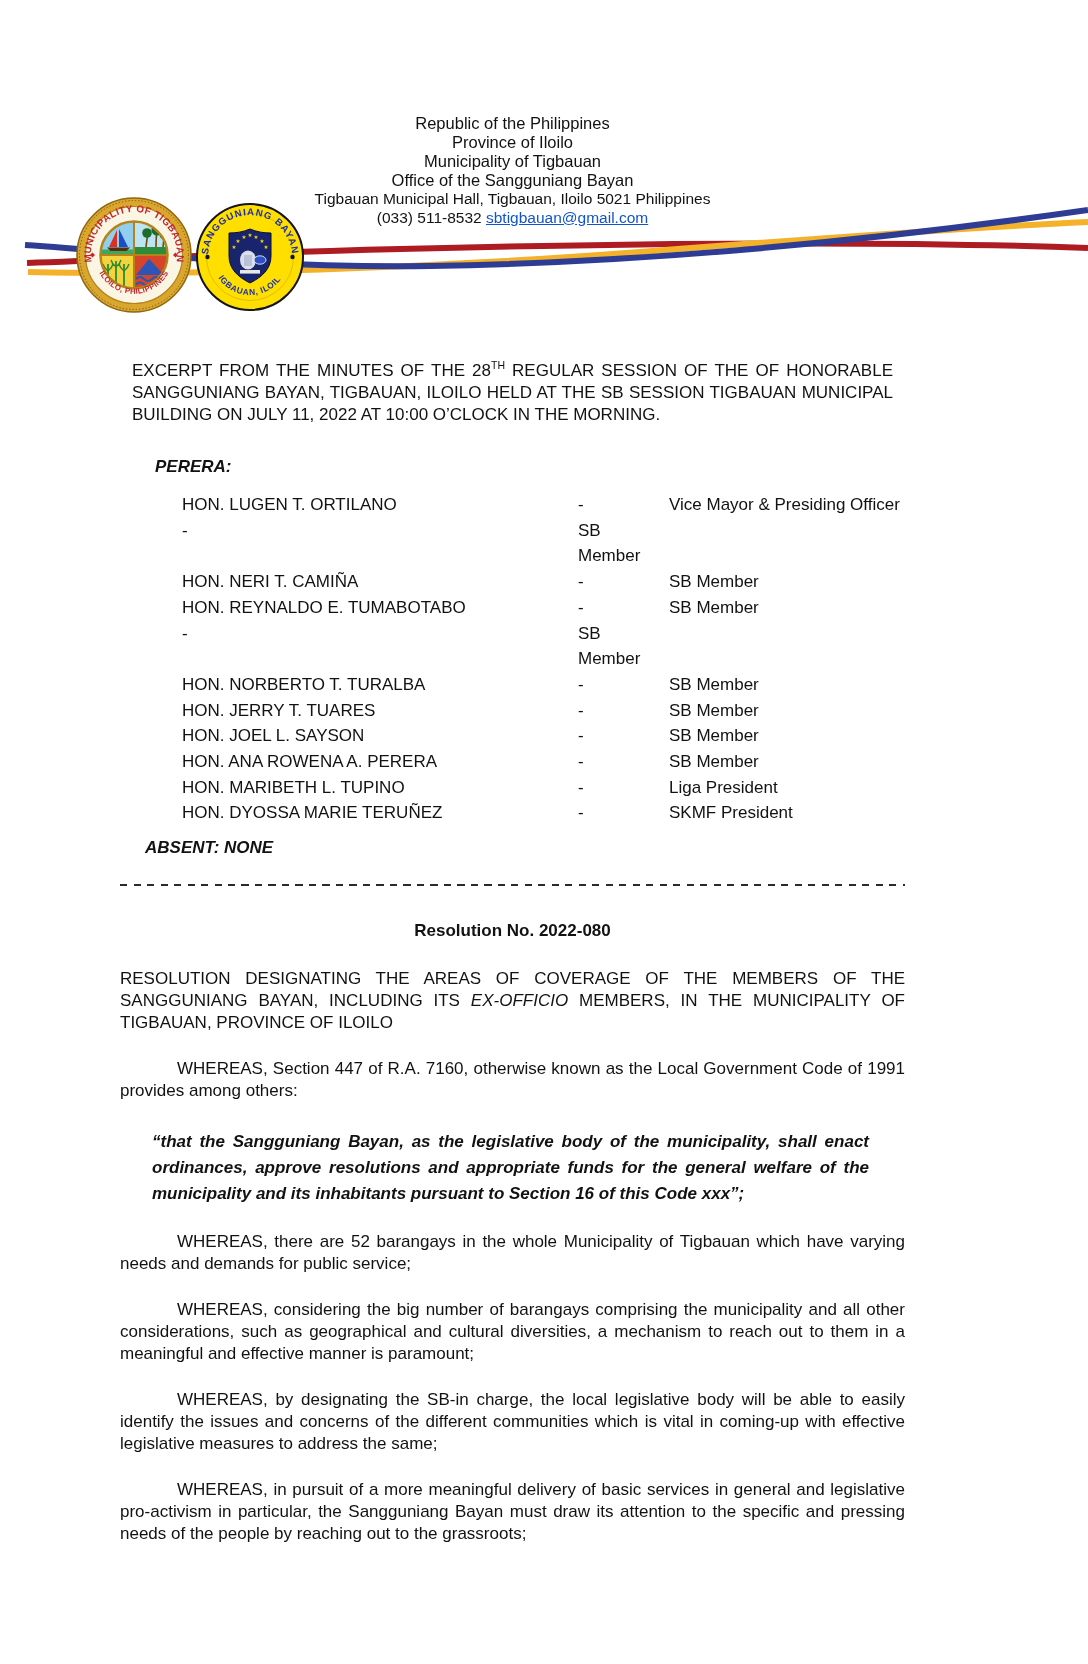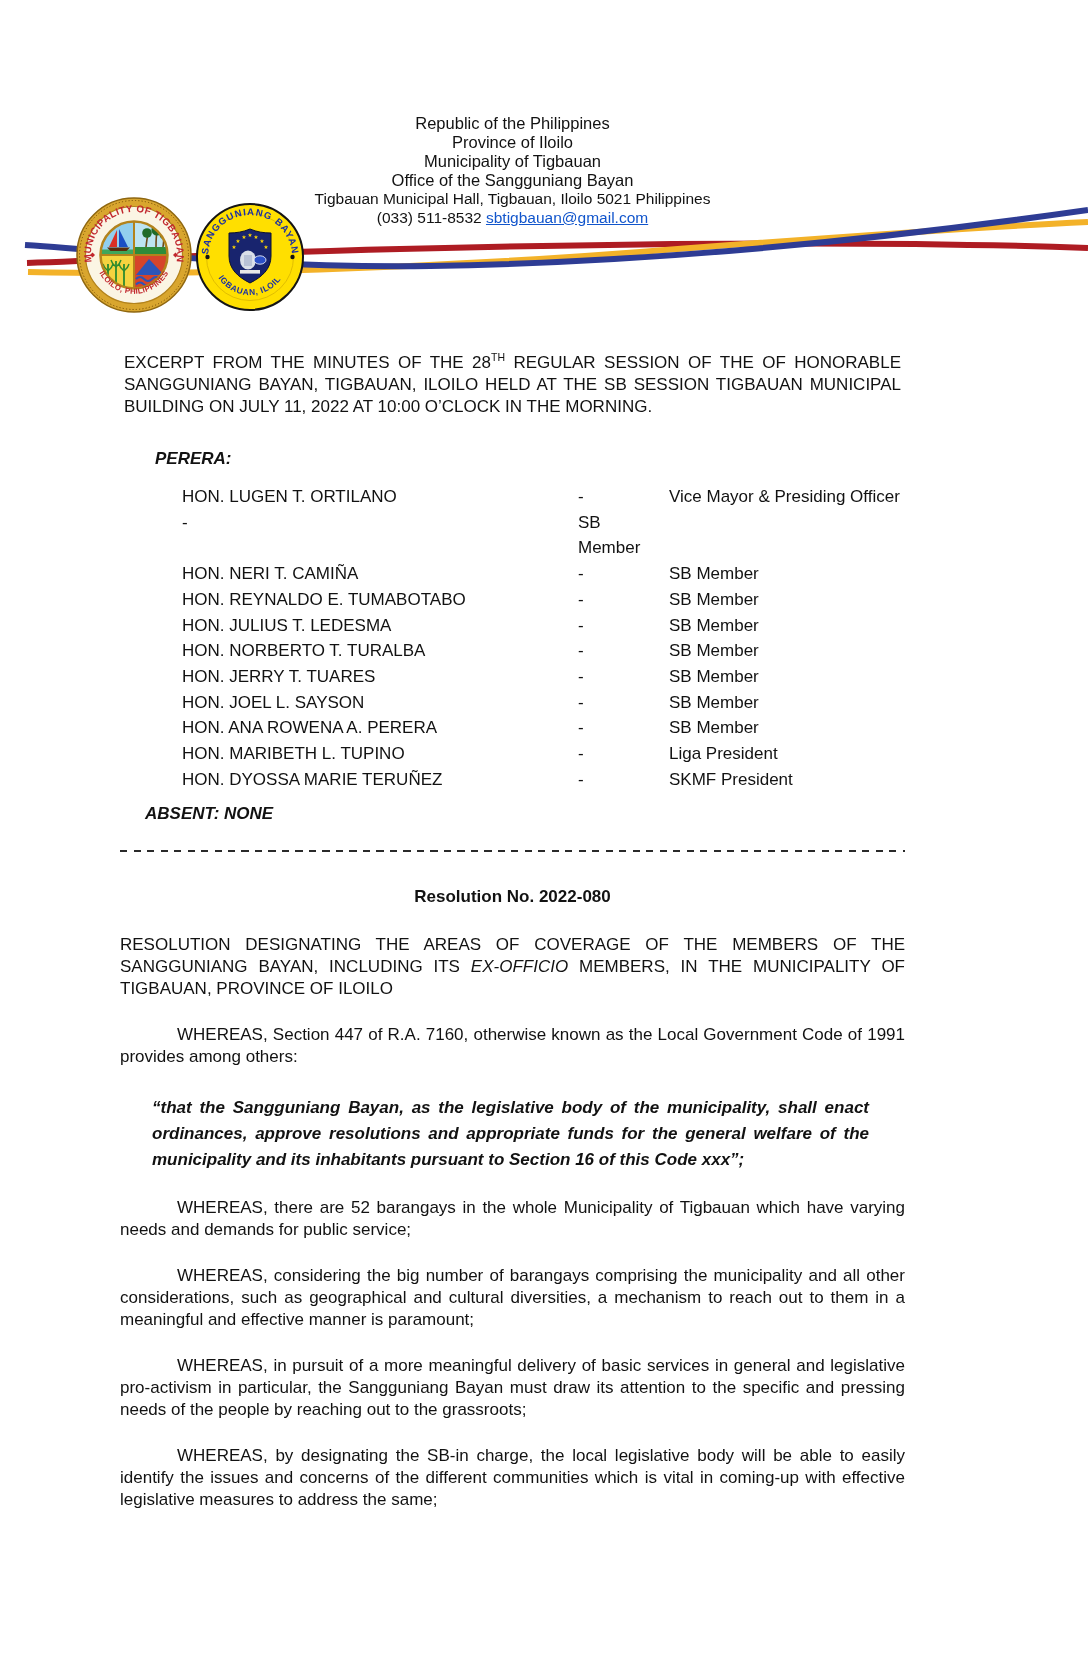--- a/index.html
+++ b/index.html
@@ -14,21 +14,21 @@
   .header-text .line-small { font-size:15.5px; line-height:18.5px; }
   .email-link { color:#1155CC; text-decoration:underline; cursor:pointer; }
 
   .ribbons { position:absolute; top:190px; left:0; z-index:1; }
   .seal { position:absolute; z-index:2; }
   .seal-municipal { left:76px; top:197px; }
   .seal-sb { left:196px; top:203px; }
 
   
   .main { position:absolute; top:348px; left:0; width:1088px; padding:0 183px 0 120px; box-sizing:border-box; font-size:17px; line-height:22px; }
-  .excerpt { text-align:justify; margin:4px; }
+  .excerpt { text-align:justify; margin:12px; }
   .sup { vertical-align:super; font-size:10.5px; line-height:0; }
 
   .present-label { font-weight:bold; font-style:italic; margin:30px 0 0 35px; }
   .attendees { margin-top:14px; padding-left:62px; }
   .attendee { display:grid; grid-template-columns:365px 60px 1fr; line-height:25.7px;gap:31px; }
   .attendee .dash { text-align:left; }
   .absent-label { font-weight:bold; font-style:italic; margin:11px 0 16px 25px; }
 
   .divider { margin-top:25px; height:2px; background:repeating-linear-gradient(90deg,#2a2a2a 0 7px,transparent 7px 13.5px); }
 
@@ -160,21 +160,20 @@
           <span class="role">SB Member</span>
         </div>
 
         <div class="attendee">
           <span class="name">HON. REYNALDO E. TUMABOTABO</span>
           <span class="dash">-</span>
           <span class="role">SB Member</span>
         </div>
 
         <div class="attendee">
-          <span class="name">HON. JULIUS T. LEDESMA</span>
           <span class="dash">-</span>
           <span class="role">SB Member</span>
         </div>
 
         <div class="attendee">
           <span class="name">HON. NORBERTO T. TURALBA</span>
           <span class="dash">-</span>
           <span class="role">SB Member</span>
         </div>
 
@@ -216,17 +215,17 @@
     <div class="res-no">Resolution No. 2022-080</div>
 
     <p class="res-title"><span>RESOLUTION DESIGNATING THE AREAS OF COVERAGE OF THE MEMBERS OF THE SANGGUNIANG BAYAN, INCLUDING ITS </span><i>EX-OFFICIO</i><span> MEMBERS, IN THE MUNICIPALITY OF TIGBAUAN, PROVINCE OF ILOILO</span></p>
 
     <p class="para">WHEREAS, Section 447 of R.A. 7160, otherwise known as the Local Government Code of 1991 provides among others:</p>
 
     <p class="quote">“that the Sangguniang Bayan, as the legislative body of the municipality, shall enact ordinances, approve resolutions and appropriate funds for the general welfare of the municipality and its inhabitants pursuant to Section 16 of this Code xxx”;</p>
 
     <p class="para">WHEREAS, there are 52 barangays in the whole Municipality of Tigbauan which have varying needs and demands for public service;</p>
     <p class="para">WHEREAS, considering the big number of barangays comprising the municipality and all other considerations, such as geographical and cultural diversities, a mechanism to reach out to them in a meaningful and effective manner is paramount;</p>
+    <p class="para">WHEREAS, by designating the SB-in charge, the local legislative body will be able to easily identify the issues and concerns of the different communities which is vital in coming-up with effective legislative measures to address the same;</p>
     <p class="para">WHEREAS, in pursuit of a more meaningful delivery of basic services in general and legislative pro-activism in particular, the Sangguniang Bayan must draw its attention to the specific and pressing needs of the people by reaching out to the grassroots;</p>
-    <p class="para">WHEREAS, by designating the SB-in charge, the local legislative body will be able to easily identify the issues and concerns of the different communities which is vital in coming-up with effective legislative measures to address the same;</p>
 
   </div>
 </div>
 
 </body></html>

